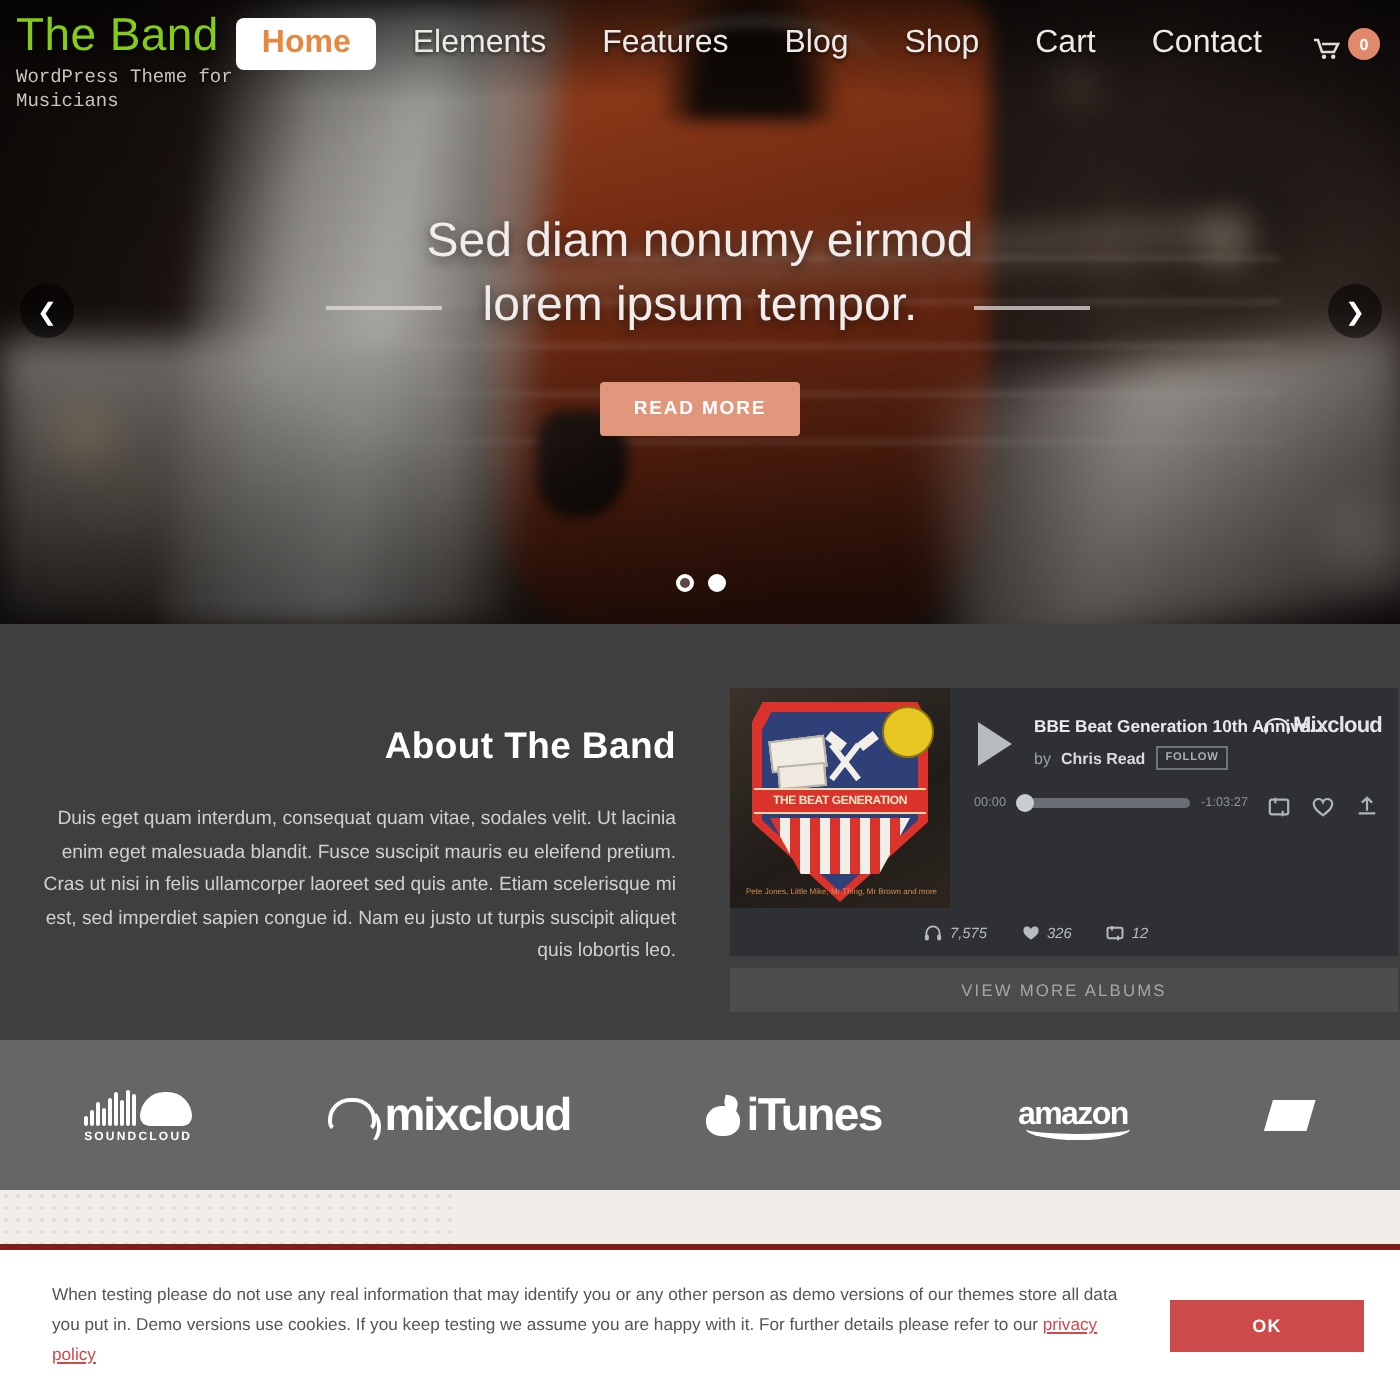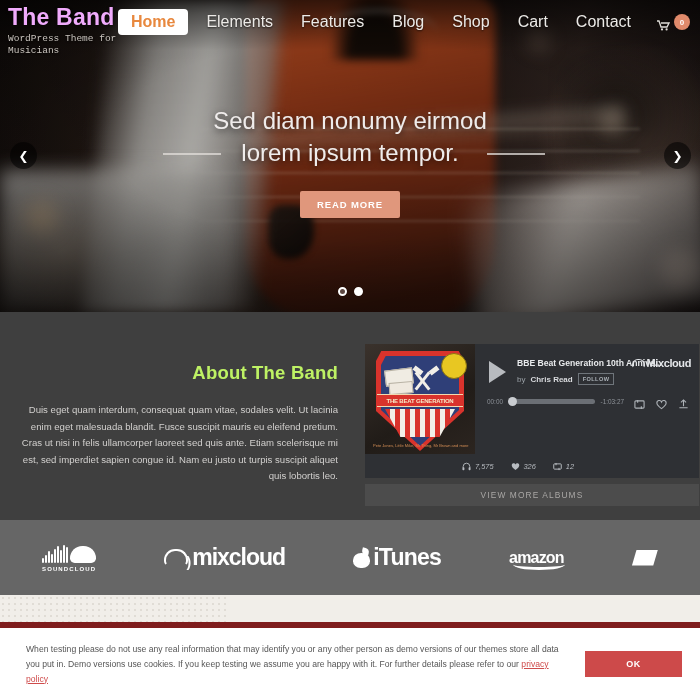--- a/index.html
+++ b/index.html
@@ -86,21 +86,21 @@
       radial-gradient(ellipse 85% 80% at 50% 45%, rgba(0,0,0,0) 40%, rgba(0,0,0,.45) 100%);
   }
 
   
   .header {
     position: absolute; left: 0; top: 0; width: 700px; height: 48px;
     display: flex; align-items: flex-start; z-index: 9;
   }
   .brand { padding: 4px 0 0 8px; }
   .brand-title {
-    color: #f0abfc; font-size: 23px; font-weight: 700; letter-spacing: .2px;
+    color: #84cc16; font-size: 23px; font-weight: 400; letter-spacing: .2px;
     line-height: 26px; text-shadow: 0 1px 3px rgba(0,0,0,.6);
   }
   .brand-sub {
     color: #c9c4be; font-size: 9.5px; line-height: 12px; margin-top: 3px;
     text-shadow: 0 1px 2px rgba(0,0,0,.7);
     font-family: Liberation Mono, monospace;
   }
   .nav { margin-left: auto; display: flex; align-items: center; gap: 0px; padding-top: 14px; }
   .nav-item {
     color: #eceae7; font-size: 16px; padding: 0 14px; line-height: 14px;
@@ -164,21 +164,21 @@
 
   
   .about {
     position: relative; width: 700px; height: 208px; background: #3f3f3f;
     display: flex; padding: 32px 0 0 0;
   }
   .about-left {
     width: 350px; padding: 18px 12px 0 12px; text-align: right;
   }
   .about-h {
-    color: #bef264; font-size: 18.5px; font-weight: bold; letter-spacing: .2px;
+    color: #ffffff; font-size: 18.5px; font-weight: bold; letter-spacing: .2px;
     margin-bottom: 18px;
   }
   .about-p {
     color: #d2d0ce; font-size: 9.6px; line-height: 16.5px; text-align: right;
   }
 
   .about-right { width: 350px; padding: 0 1px 0 15px; }
   .player {
     width: 334px; background: #2e3034; position: relative;
     display: flex; height: 110px;
@@ -338,21 +338,21 @@
   .cream .dots-pattern {
     position: absolute; left: 0; top: 0; width: 230px; height: 32px;
     background-image: radial-gradient(#ddd9d2 1px, transparent 1px);
     background-size: 6px 6px; opacity: .85;
   }
   .whitefill { width: 700px; height: 22px; background: #ffffff; }
 
   
   .cookie {
     position: absolute; left: 0; bottom: 0; width: 700px; height: 78px;
-    background: #ffffff; border-top: 6px solid #7f1d1d;
+    background: #ffffff; border-top: 3px solid #7f1d1d;
     display: flex; align-items: center; padding: 0 18px 0 26px; gap: 14px;
   }
   .cookie-text {
     color: #555555; font-size: 8.6px; line-height: 15px; max-width: 545px;
   }
   .cookie-link { color: #cf4b4b; text-decoration: underline; cursor: pointer; }
   .ok-btn {
     margin-left: auto; background: #cd4a4a; color: #fff; width: 98px; height: 26px;
     font-size: 9px; font-weight: bold; letter-spacing: .6px; border: none;
     cursor: pointer; font-family: inherit;

